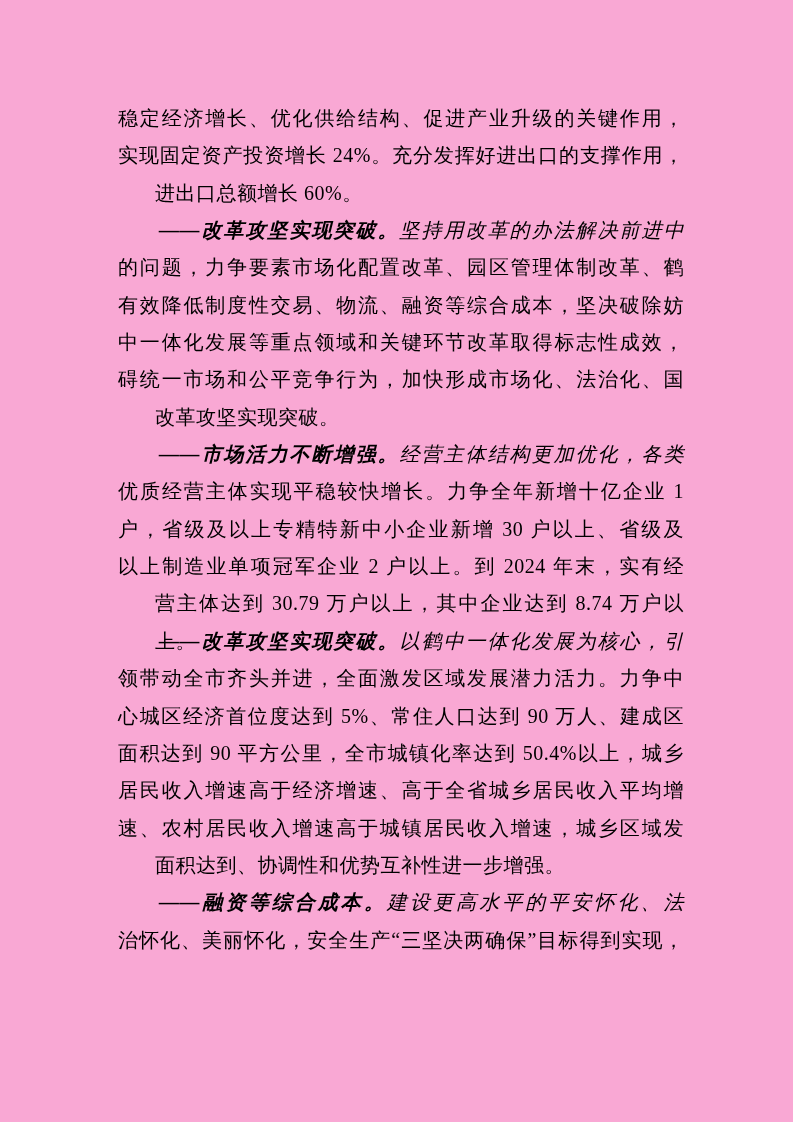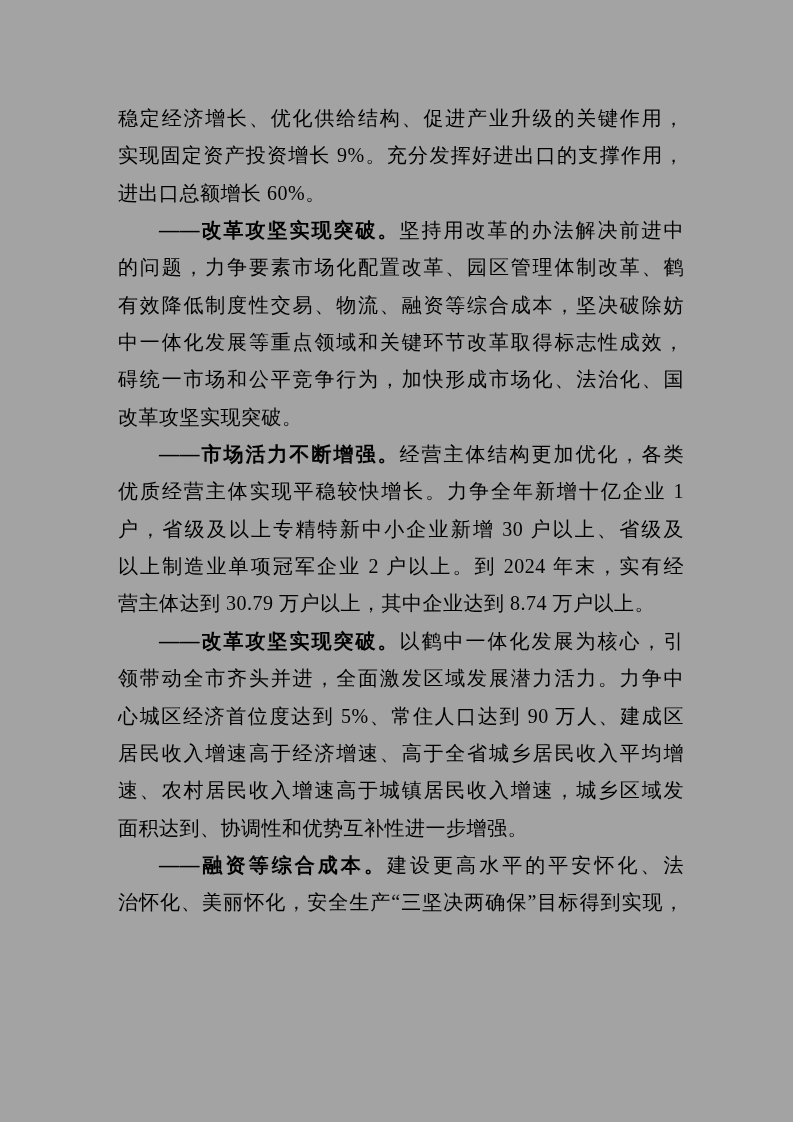--- a/index.html
+++ b/index.html
@@ -11,21 +11,21 @@
   body {
     width: 793px;
     height: 1122px;
     background: #ffffff;
     overflow: hidden;
   }
   .page {
     position: relative;
     width: 793px;
     height: 1122px;
-    background: #a3a3a3;
+    background: #f9a8d4;
     color: #000000;
     font-family: "Liberation Serif", "DejaVu Serif", serif;
   }
   .text-block {
     position: absolute;
     left: 118px;
     top: 100px;
     width: 566px;
   }
   .paragraph {
@@ -36,36 +36,38 @@
     font-size: 20px;
     line-height: 37.35px;
     height: 37.35px;
     text-align: justify;
     text-align-last: justify;
     overflow: visible;
     letter-spacing: 0.5px;
   }
   .line.endline {
     text-align-last: left;
+    margin-left: 37px;
   }
   .line.indent {
     text-indent: 41px;
+    font-style: italic;
   }
   .lead {
     font-weight: bold;
   }
 </style>
 </head>
 <body>
 
 <div class="page">
   <div class="text-block">
       <div class="paragraph">
         <div class="line">稳定经济增长、优化供给结构、促进产业升级的关键作用，</div>
-        <div class="line">实现固定资产投资增长 9%。充分发挥好进出口的支撑作用，</div>
+        <div class="line">实现固定资产投资增长 24%。充分发挥好进出口的支撑作用，</div>
         <div class="line endline">进出口总额增长 60%。</div>
       </div>
       <div class="paragraph">
         <div class="line indent"><span class="lead">——改革攻坚实现突破。</span><span>坚持用改革的办法解决前进中</span></div>
         <div class="line">的问题，力争要素市场化配置改革、园区管理体制改革、鹤</div>
         <div class="line">有效降低制度性交易、物流、融资等综合成本，坚决破除妨</div>
         <div class="line">中一体化发展等重点领域和关键环节改革取得标志性成效，</div>
         <div class="line">碍统一市场和公平竞争行为，加快形成市场化、法治化、国</div>
         <div class="line endline">改革攻坚实现突破。</div>
       </div>
@@ -73,20 +75,21 @@
         <div class="line indent"><span class="lead">——市场活力不断增强。</span><span>经营主体结构更加优化，各类</span></div>
         <div class="line">优质经营主体实现平稳较快增长。力争全年新增十亿企业 1</div>
         <div class="line">户，省级及以上专精特新中小企业新增 30 户以上、省级及</div>
         <div class="line">以上制造业单项冠军企业 2 户以上。到 2024 年末，实有经</div>
         <div class="line endline">营主体达到 30.79 万户以上，其中企业达到 8.74 万户以上。</div>
       </div>
       <div class="paragraph">
         <div class="line indent"><span class="lead">——改革攻坚实现突破。</span><span>以鹤中一体化发展为核心，引</span></div>
         <div class="line">领带动全市齐头并进，全面激发区域发展潜力活力。力争中</div>
         <div class="line">心城区经济首位度达到 5%、常住人口达到 90 万人、建成区</div>
+        <div class="line">面积达到 90 平方公里，全市城镇化率达到 50.4%以上，城乡</div>
         <div class="line">居民收入增速高于经济增速、高于全省城乡居民收入平均增</div>
         <div class="line">速、农村居民收入增速高于城镇居民收入增速，城乡区域发</div>
         <div class="line endline">面积达到、协调性和优势互补性进一步增强。</div>
       </div>
       <div class="paragraph">
         <div class="line indent"><span class="lead">——融资等综合成本。</span><span>建设更高水平的平安怀化、法</span></div>
         <div class="line">治怀化、美丽怀化，安全生产“三坚决两确保”目标得到实现，</div>
       </div>
     </div>
 </div>

